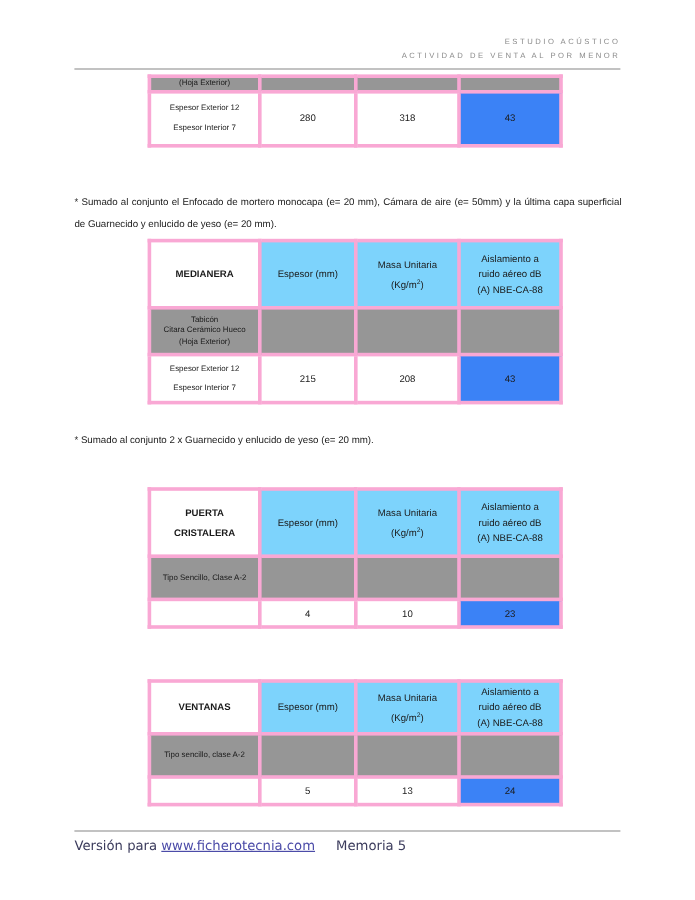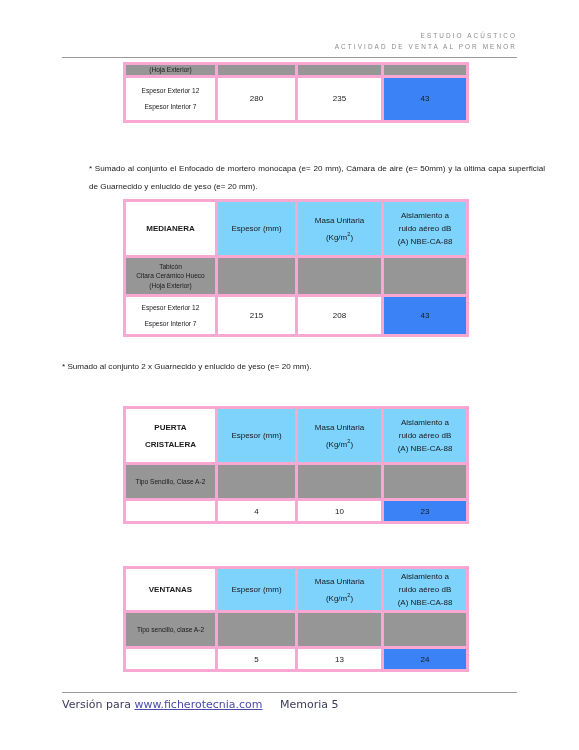--- a/index.html
+++ b/index.html
@@ -134,27 +134,27 @@
     <td class="c2 gray"></td>
     <td class="c3 gray"></td>
     <td class="c4 gray"></td>
   </tr>
   <tr>
     <td class="c1 spec" style="height:45px;">
       <span class="l1">Espesor Exterior 12</span>
       <span class="l2">Espesor Interior  7</span>
     </td>
     <td class="c2 val">280</td>
-    <td class="c3 val">235</td>
+    <td class="c3 val">318</td>
     <td class="c4 val green">43</td>
   </tr>
 </tbody>
   </table>
 
-<div class="note" style="top:160px;margin-left:27px;">* Sumado al conjunto el Enfocado de mortero monocapa (e= 20 mm), Cámara de aire (e= 50mm) y la última capa superficial de Guarnecido y enlucido de yeso (e= 20 mm).</div>
+<div class="note" style="top:160px;">* Sumado al conjunto el Enfocado de mortero monocapa (e= 20 mm), Cámara de aire (e= 50mm) y la última capa superficial de Guarnecido y enlucido de yeso (e= 20 mm).</div>
 
 <table class="tbl" style="left:123px; top:199px;">
   <tbody>
       <tr>
     <td class="c1 head-first" style="height:56px;">MEDIANERA</td>
     <td class="c2 head">Espesor (mm)</td>
     <td class="c3 head">
       <span class="hd2">
         <span>Masa Unitaria</span>
         <span class="sub">(Kg/m<sup>2</sup>)</span>

